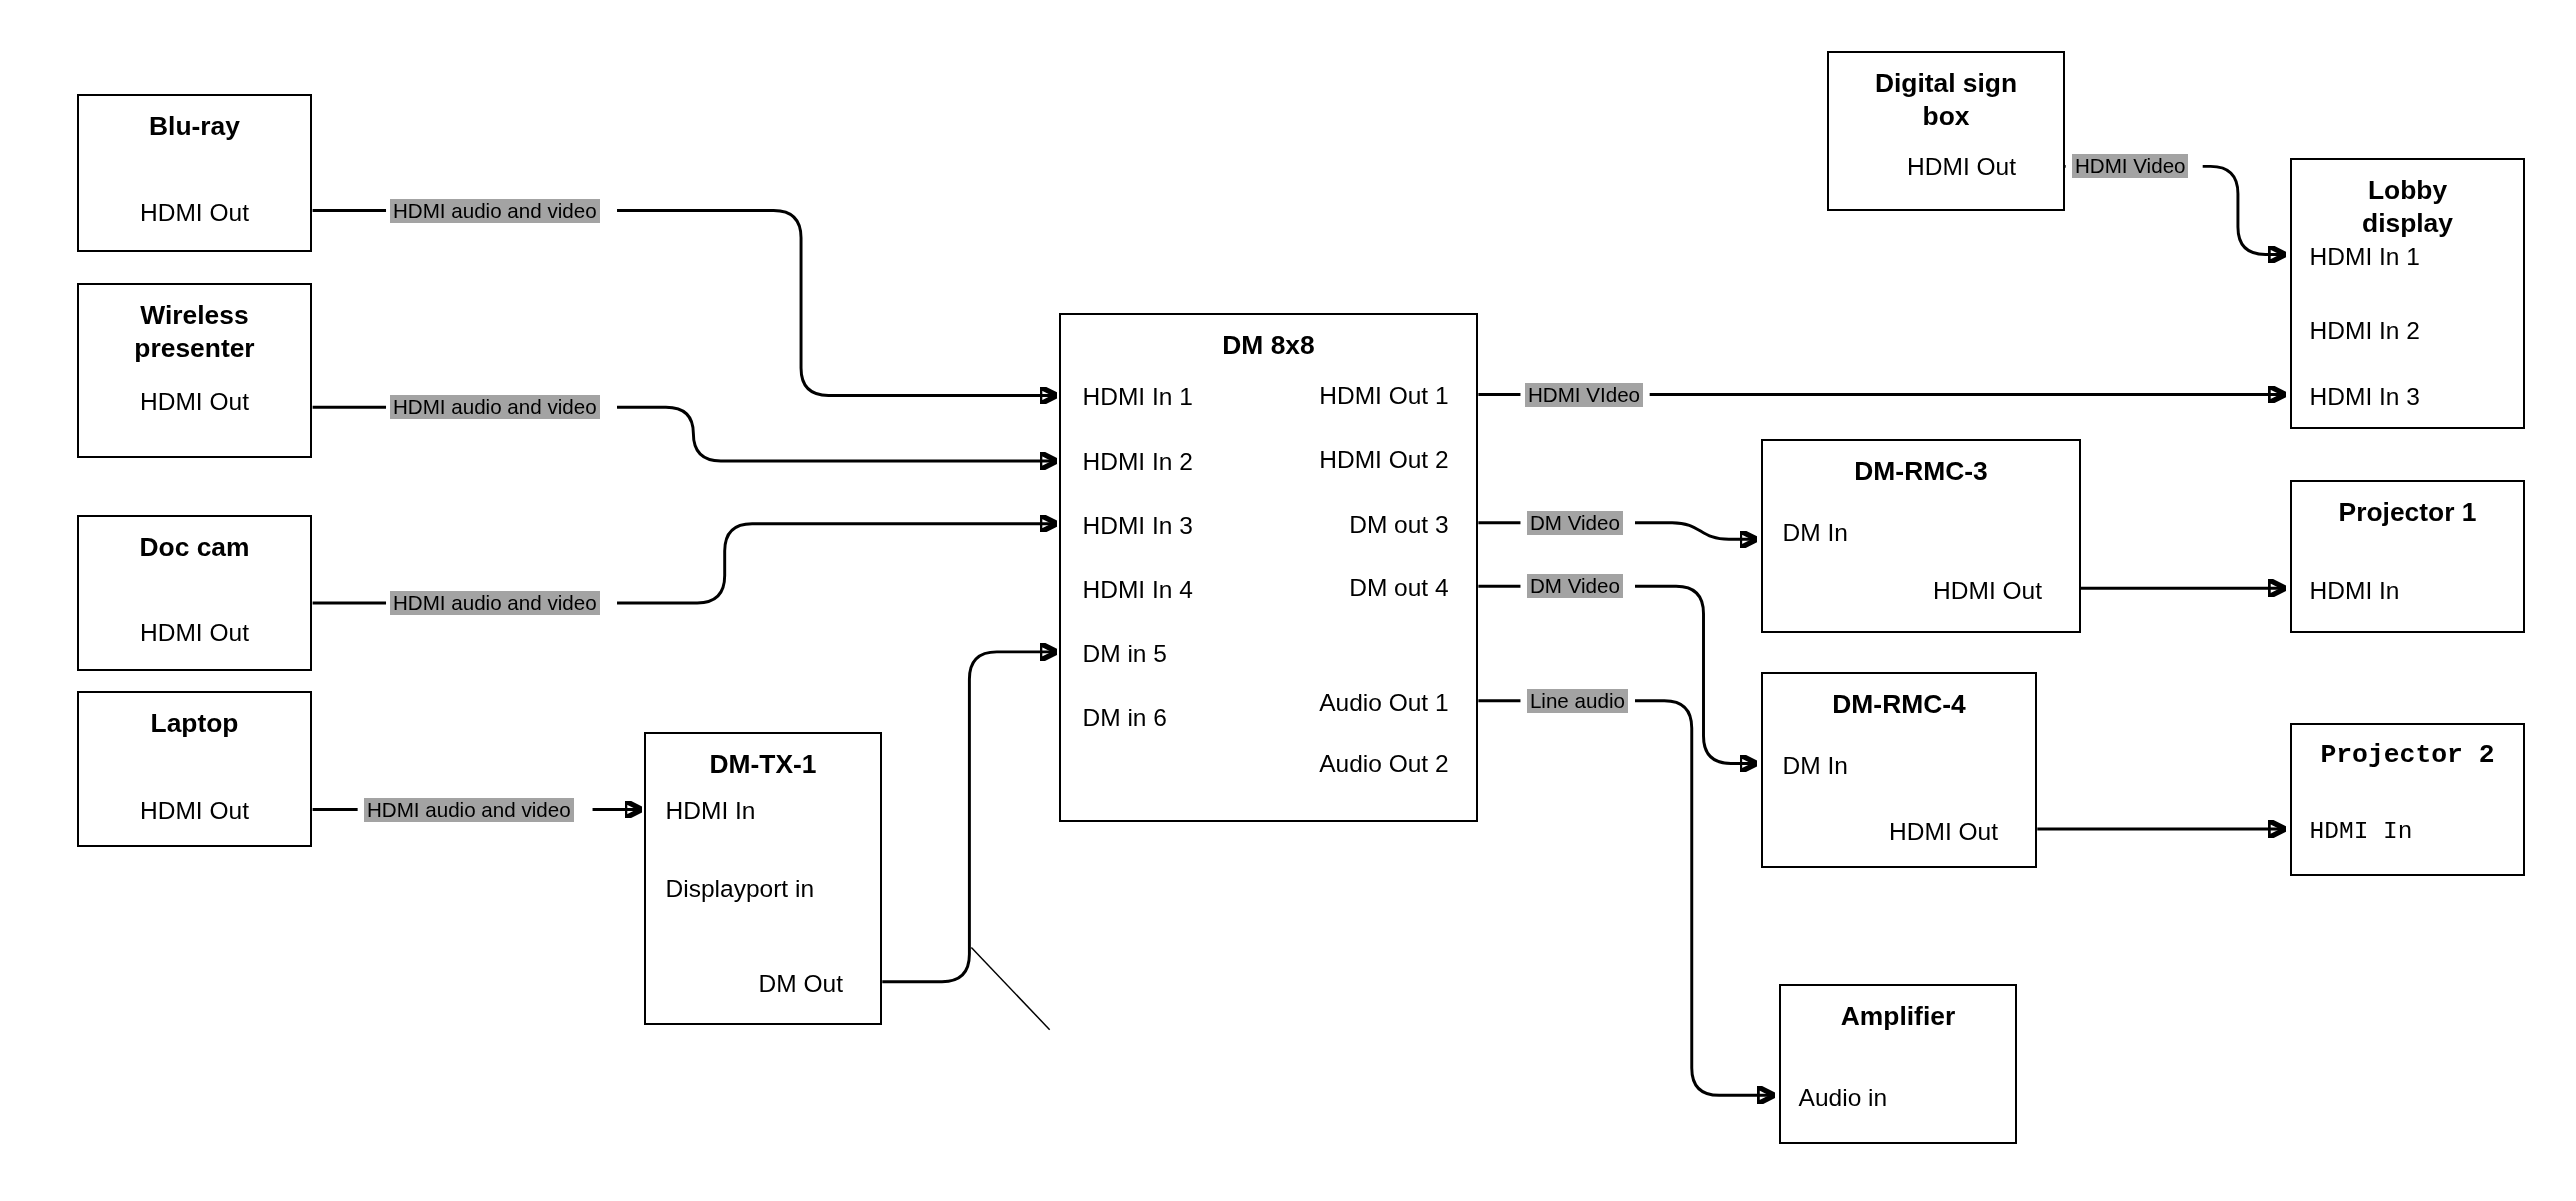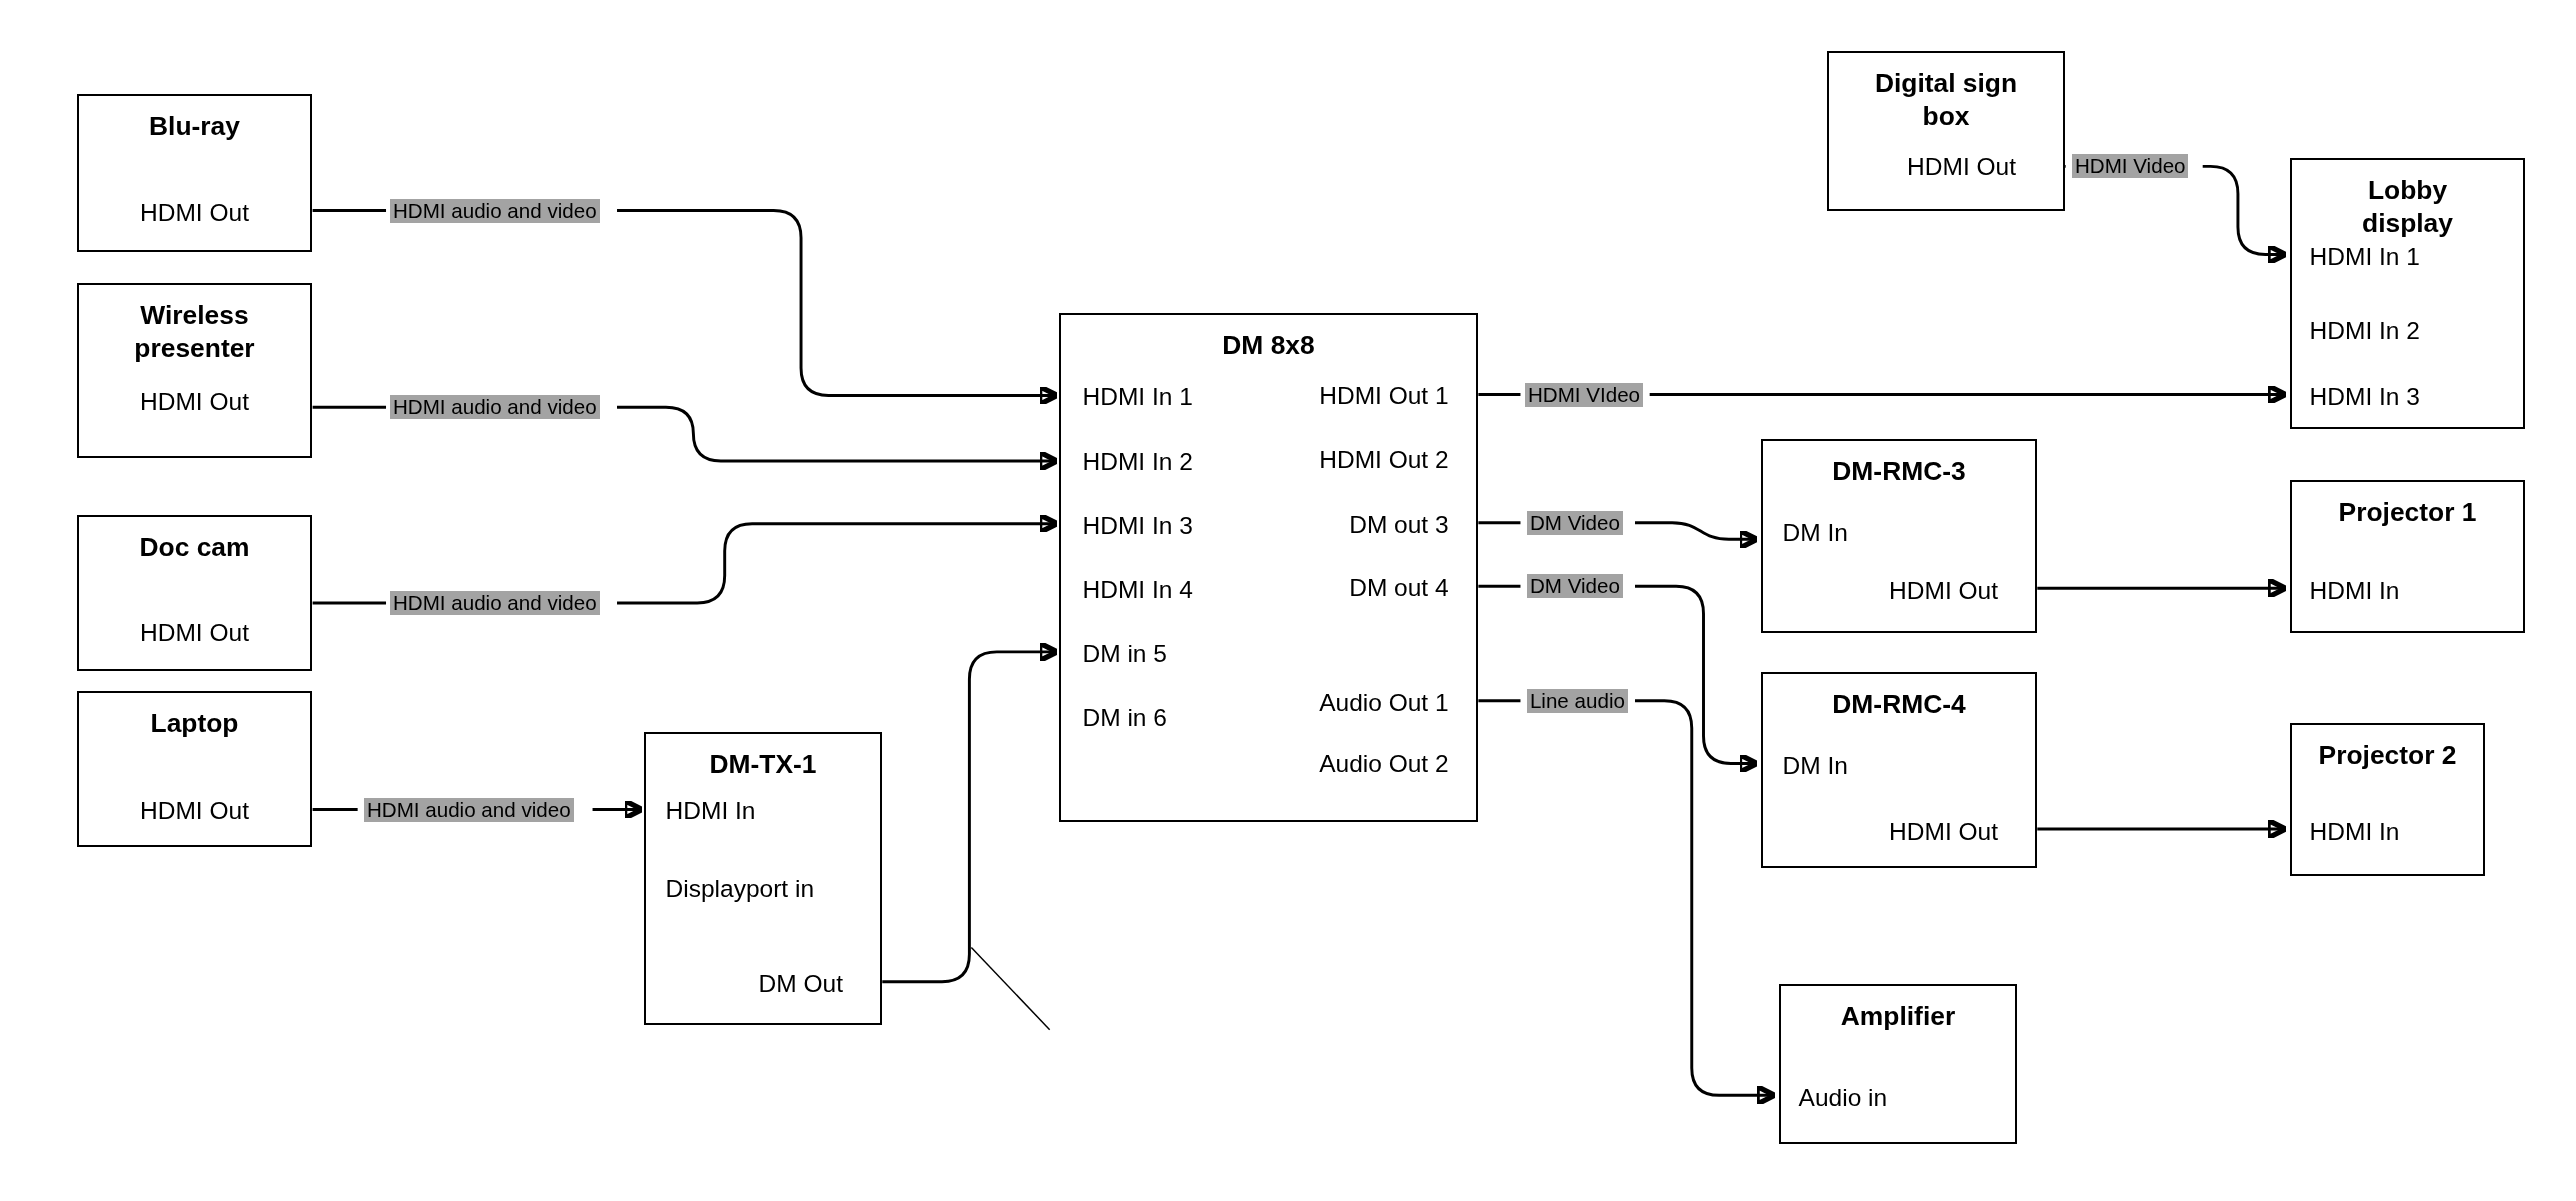--- a/index.html
+++ b/index.html
@@ -114,38 +114,38 @@
     <div class="port right" style="right:47px; top:114px;">HDMI Out</div>
   </div>
 
   <div class="node" style="left:2290px; top:158px; width:235px; height:271px;">
     <div class="title" style="padding:0 54px;">Lobby display</div>
     <div class="port" style="left:17.6px; top:97px;">HDMI In 1</div>
     <div class="port" style="left:17.6px; top:171px;">HDMI In 2</div>
     <div class="port" style="left:17.6px; top:237px;">HDMI In 3</div>
   </div>
 
-  <div class="node" style="left:1761px; top:439px; width:276px; height:194px;">
+  <div class="node" style="left:1761px; top:439px; width:320px; height:194px;">
     <div class="title">DM-RMC-3</div>
     <div class="port" style="left:19.6px; top:92px;">DM In</div>
     <div class="port right" style="right:37px; top:150px;">HDMI Out</div>
   </div>
 
   <div class="node" style="left:2290px; top:480px; width:235px; height:153px;">
     <div class="title">Projector 1</div>
     <div class="port" style="left:17.6px; top:109px;">HDMI In</div>
   </div>
 
   <div class="node" style="left:1761px; top:672px; width:276px; height:196px;">
     <div class="title">DM-RMC-4</div>
     <div class="port" style="left:19.6px; top:92px;">DM In</div>
     <div class="port right" style="right:37px; top:158px;">HDMI Out</div>
   </div>
 
-  <div class="node" style="left:2290px; top:723px; width:195px; height:153px;">
+  <div class="node" style="left:2290px; top:723px; width:235px; height:153px;font-family:Liberation Mono, monospace;">
     <div class="title">Projector 2</div>
     <div class="port" style="left:17.6px; top:107px;">HDMI In</div>
   </div>
 
   <div class="node" style="left:1779px; top:984px; width:238px; height:160px;">
     <div class="title">Amplifier</div>
     <div class="port" style="left:17.6px; top:112px;">Audio in</div>
   </div>
 
 

